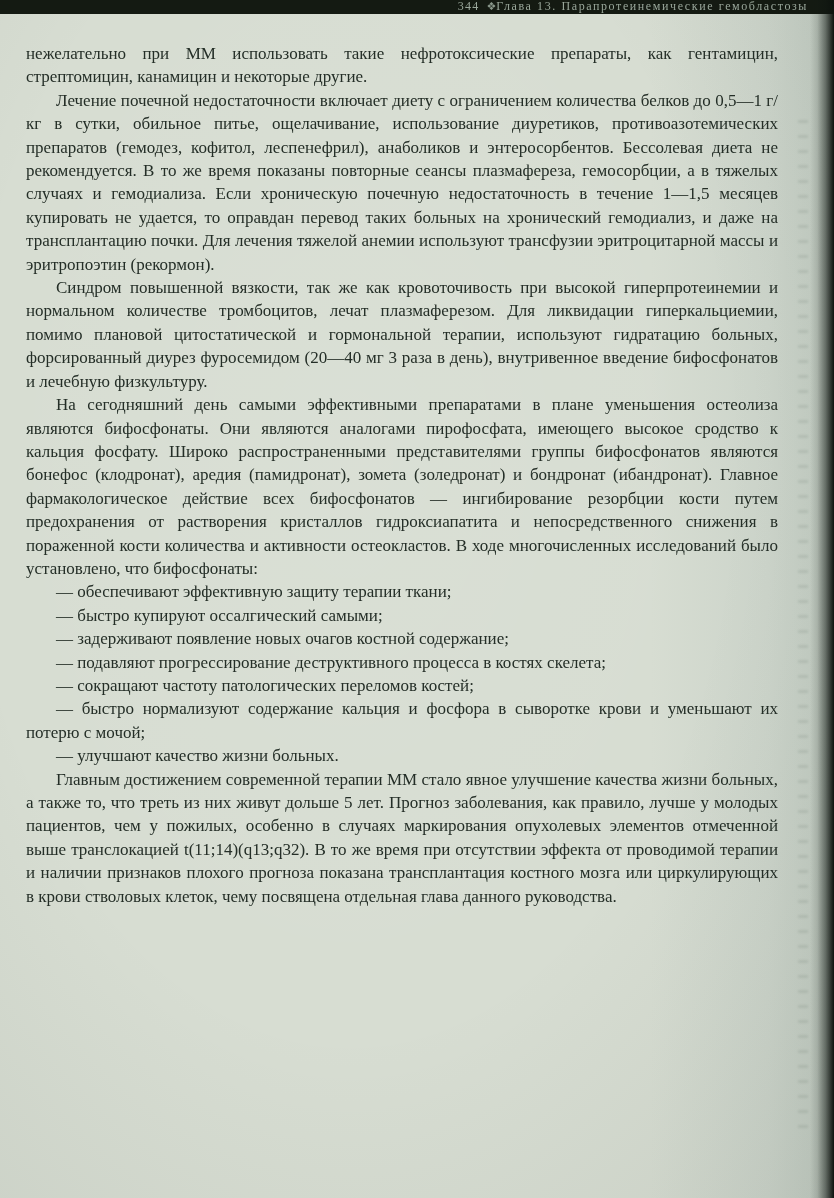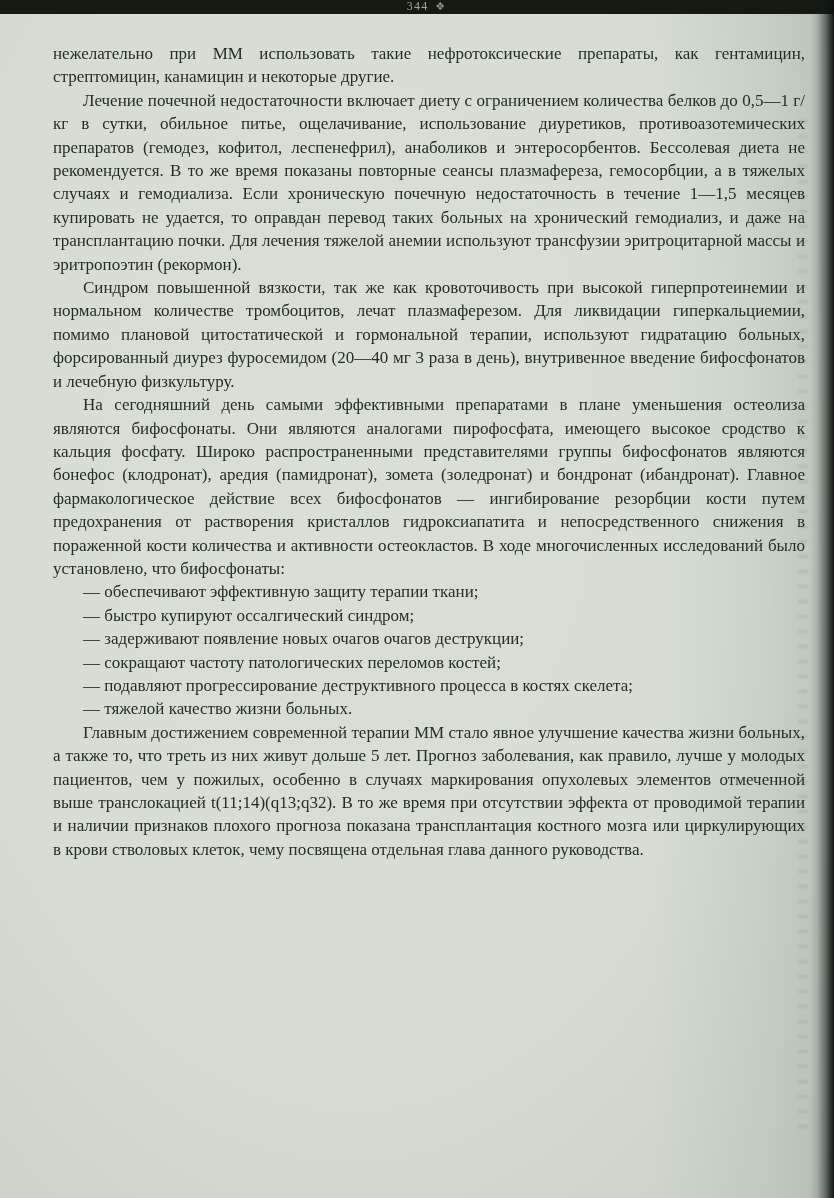--- a/index.html
+++ b/index.html
@@ -27,38 +27,38 @@
     pointer-events: none;
     background:
       radial-gradient(ellipse at 42% 38%, rgba(255,255,255,0.07) 0%, rgba(0,0,0,0.0) 55%, rgba(20,30,24,0.07) 100%);
   }
   .running-head {
     position: absolute;
     top: 0; left: 0; right: 0;
     height: 14px;
     background: var(--band-bg, #141a12);
     display: flex;
-    justify-content: center;
+    justify-content: flex-end;
     align-items: flex-end;
     box-sizing: border-box;
     padding: 0 26px 1px 44px;
     color: var(--band-text, #9aa79b);
     font-size: 12px;
     line-height: 13px;
     letter-spacing: 1.2px;
     overflow: hidden;
     white-space: nowrap;
   }
   .rh-left { display: flex; align-items: baseline; gap: 7px; }
   .rh-left .orn { font-size: 11px; color: #8a988c; letter-spacing: 0; }
   .rh-right { letter-spacing: 1.6px; }
   .body-text {
     position: absolute;
     top: 42px;
-    left: 53px;
+    left: 26px;
     width: 752px;
     color: var(--text, #242e27);
     font-size: 17px;
     line-height: 23.4px;
     text-align: justify;
     hyphens: auto;
     -webkit-hyphens: auto;
   }
   .para { margin: 0; }
   .para.indent { text-indent: 30px; }
@@ -92,32 +92,34 @@
 </head>
 <body>
 
 <div class="page">
 
   <div class="running-head">
     <div class="rh-left">
       <span>344</span>
       <span class="orn">❖</span>
     </div>
+    <div class="rh-right">Глава 13. Парапротеинемические гемобластозы</div>
   </div>
 
   <div class="body-text" id="body-text">
       <p class="para"><span>нежелательно при ММ использовать такие нефротоксические препараты, как гентамицин, стрептомицин, канамицин и некоторые другие.</span></p>
       <p class="para indent"><span>Лечение почечной недостаточности включает диету с ограничением количества белков до 0,5—1 г/кг в сутки, </span><span class="it">обильное питье, ощелачивание, использование</span><span> диуретиков, противоазотемических препаратов (гемодез, кофитол, леспенефрил), анаболиков и энтеросорбентов. Бессолевая диета не рекомендуется. В то же время показаны повторные сеансы плазмафереза, гемосорбции, а в тяжелых случаях и гемодиализа. Если хроническую почечную недостаточность в течение 1—1,5 месяцев купировать не удается, то оправдан перевод таких больных на хронический гемодиализ, и даже на трансплантацию почки. Для лечения тяжелой анемии используют трансфузии эритроцитарной массы и эритропоэтин (рекормон).</span></p>
       <p class="para indent"><span>Синдром повышенной вязкости, так же как кровоточивость при высокой гиперпротеинемии и нормальном количестве тромбоцитов, лечат плазмаферезом. Для ликвидации гиперкальциемии, помимо плановой цитостатической и гормональной терапии, используют гидратацию больных, форсированный диурез фуросемидом (20—40 мг 3 раза в день), внутривенное введение бифосфонатов и лечебную физкультуру.</span></p>
       <p class="para indent"><span>На сегодняшний день самыми эффективными препаратами в плане уменьшения остеолиза являются бифосфонаты. Они являются аналогами пирофосфата, имеющего высокое сродство к кальция фосфату. Широко распространенными представителями группы бифосфонатов являются бонефос (клодронат), аредия (памидронат), зомета (золедронат) и бондронат (ибандронат). Главное фармакологическое действие всех бифосфонатов — ингибирование резорбции кости путем предохранения от растворения кристаллов гидроксиапатита и </span><span class="it">непосредственного снижения в пораженной кости количества и активности остеокластов</span><span>. В ходе многочисленных исследований было установлено, что бифосфонаты:</span></p>
       <p class="para indent"><span>— обеспечивают эффективную защиту терапии ткани;</span></p>
-      <p class="para indent"><span>— быстро купируют оссалгический синдром;</span></p>
-      <p class="para indent"><span>— задерживают появление новых очагов очагов деструкции;</span></p>
+      <p class="para indent"><span>— быстро купируют оссалгический самыми;</span></p>
+      <p class="para indent"><span>— задерживают появление новых очагов костной содержание;</span></p>
+      <p class="para indent"><span>— подавляют прогрессирование деструктивного процесса в костях скелета;</span></p>
       <p class="para indent"><span>— сокращают частоту патологических переломов костей;</span></p>
-      <p class="para indent"><span>— подавляют прогрессирование деструктивного процесса в костях скелета;</span></p>
-      <p class="para indent"><span>— тяжелой качество жизни больных.</span></p>
+      <p class="para indent"><span>— быстро нормализуют содержание кальция и фосфора в сыворотке крови и уменьшают их потерю с мочой;</span></p>
+      <p class="para indent"><span>— улучшают качество жизни больных.</span></p>
       <p class="para indent"><span>Главным достижением современной терапии ММ стало явное улучшение качества жизни больных, а также то, что треть из них живут дольше 5 лет. Прогноз заболевания, как правило, лучше у молодых пациентов, чем у пожилых, особенно в случаях маркирования опухолевых элементов отмеченной выше транслокацией t(11;14)(q13;q32). В то же время при отсутствии эффекта от проводимой терапии и наличии признаков плохого прогноза показана трансплантация костного мозга или циркулирующих в крови стволовых клеток, чему посвящена отдельная глава данного руководства.</span></p>
     </div>
 
   <div class="bleed"></div>
   <div class="edge-shadow"></div>
 
 </div>
 
 </body></html>

